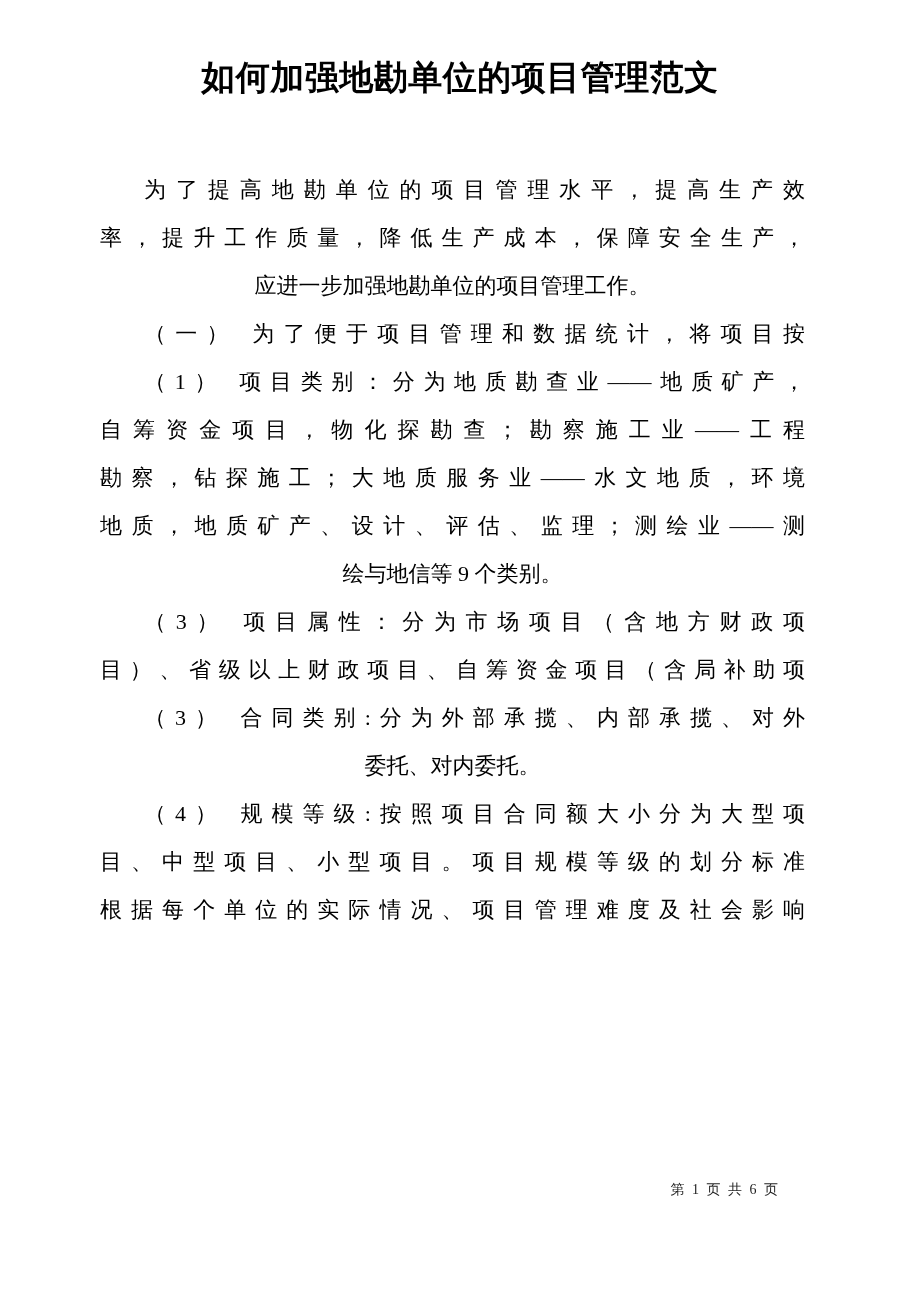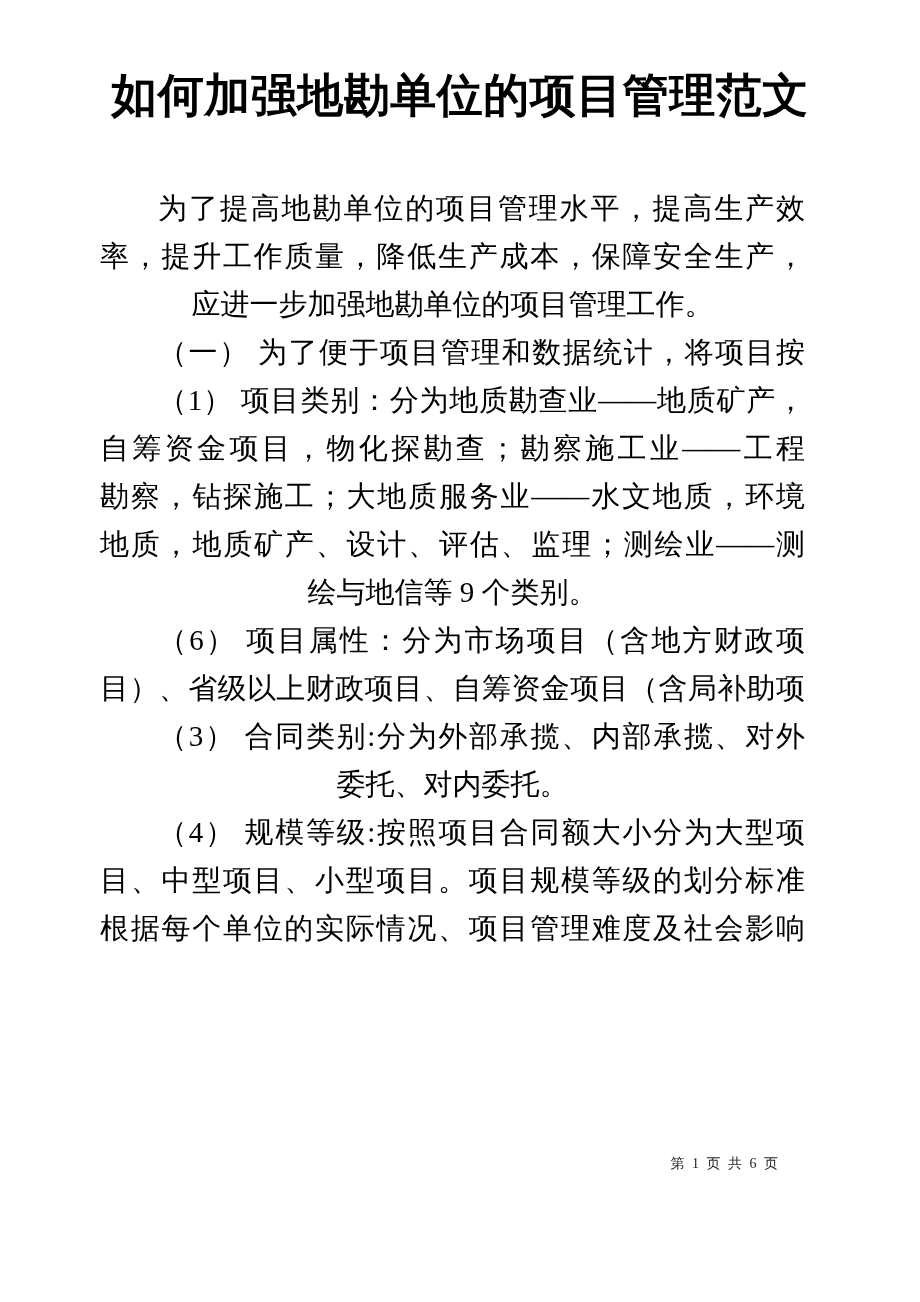--- a/index.html
+++ b/index.html
@@ -10,47 +10,47 @@
   .page {
     position: relative;
     width: 920px;
     height: 1302px;
     background: #ffffff;
     overflow: hidden;
     font-family: "Liberation Serif", "DejaVu Serif", serif;
     color: #000000;
   }
   .doc-title {
-    padding-top: 70px;
+    padding-top: 52px;
     text-align: center;
-    font-size: 46px;
+    font-size: 34px;
     font-weight: bold;
     line-height: 52px;
     letter-spacing: 0.5px;
   }
   .doc-body {
     margin: 62px 115px 0 100px;
-    font-size: 29px;
+    font-size: 22px;
     line-height: 48px;
   }
   .para { margin: 0; }
   .line {
     height: 48px;
     white-space: nowrap;
     text-align: center;
   }
   .line.j {
     white-space: normal;
     text-align: justify;
     text-align-last: justify;
   }
   .line.ind { text-indent: 2em; }
   .doc-footer {
     position: absolute;
-    top: 1154px;
+    top: 1180px;
     right: 140px;
     font-size: 14px;
     line-height: 20px;
     letter-spacing: 2px;
     color: #222222;
   }
 </style>
 </head>
 <body>
 
@@ -67,21 +67,21 @@
         <div class="line j ind">（一） 为了便于项目管理和数据统计，将项目按</div>
       </div>
       <div class="para">
         <div class="line j ind">（1） 项目类别：分为地质勘查业——地质矿产，</div>
         <div class="line j">自筹资金项目，物化探勘查；勘察施工业——工程</div>
         <div class="line j">勘察，钻探施工；大地质服务业——水文地质，环境</div>
         <div class="line j">地质，地质矿产、设计、评估、监理；测绘业——测</div>
         <div class="line">绘与地信等 9 个类别。</div>
       </div>
       <div class="para">
-        <div class="line j ind">（6） 项目属性：分为市场项目（含地方财政项</div>
+        <div class="line j ind">（3） 项目属性：分为市场项目（含地方财政项</div>
         <div class="line j">目）、省级以上财政项目、自筹资金项目（含局补助项</div>
       </div>
       <div class="para">
         <div class="line j ind">（3） 合同类别:分为外部承揽、内部承揽、对外</div>
         <div class="line">委托、对内委托。</div>
       </div>
       <div class="para">
         <div class="line j ind">（4） 规模等级:按照项目合同额大小分为大型项</div>
         <div class="line j">目、中型项目、小型项目。项目规模等级的划分标准</div>
         <div class="line j">根据每个单位的实际情况、项目管理难度及社会影响</div>

